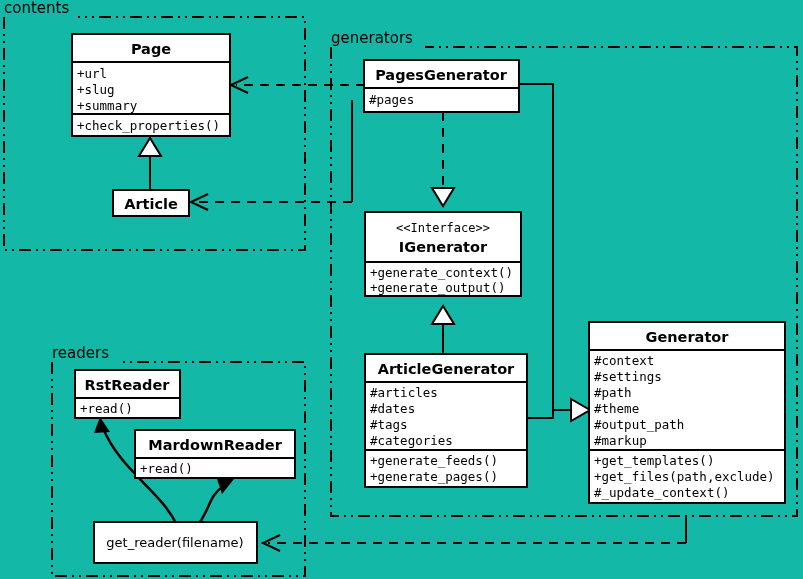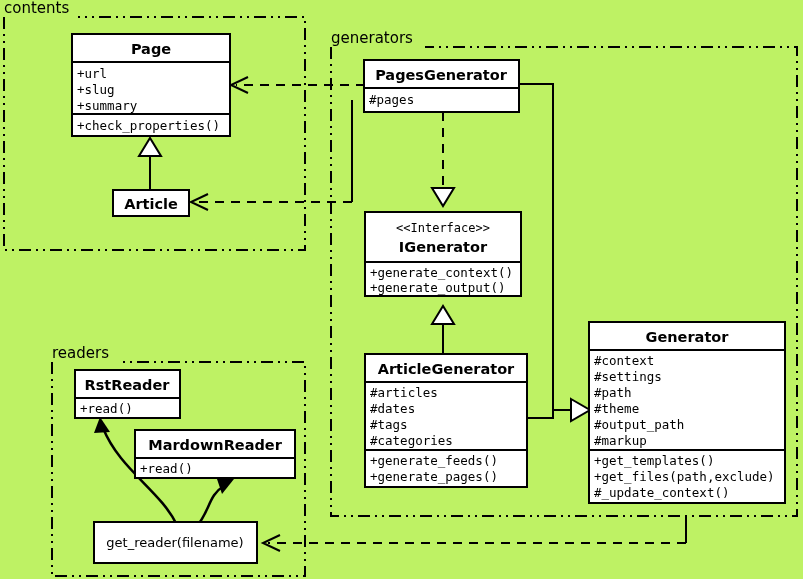--- a/index.html
+++ b/index.html
@@ -4,21 +4,21 @@
 <style>
   html, body {
     margin: 0;
     padding: 0;
     background: #ffffff;
   }
   #canvas {
     position: relative;
     width: 803px;
     height: 579px;
-    background: #bef264;
+    background: #14b8a6;
     font-family: "DejaVu Sans", sans-serif;
     overflow: hidden;
   }
   svg.diagram {
     position: absolute;
     left: 0;
     top: 0;
     width: 803px;
     height: 579px;
   }

